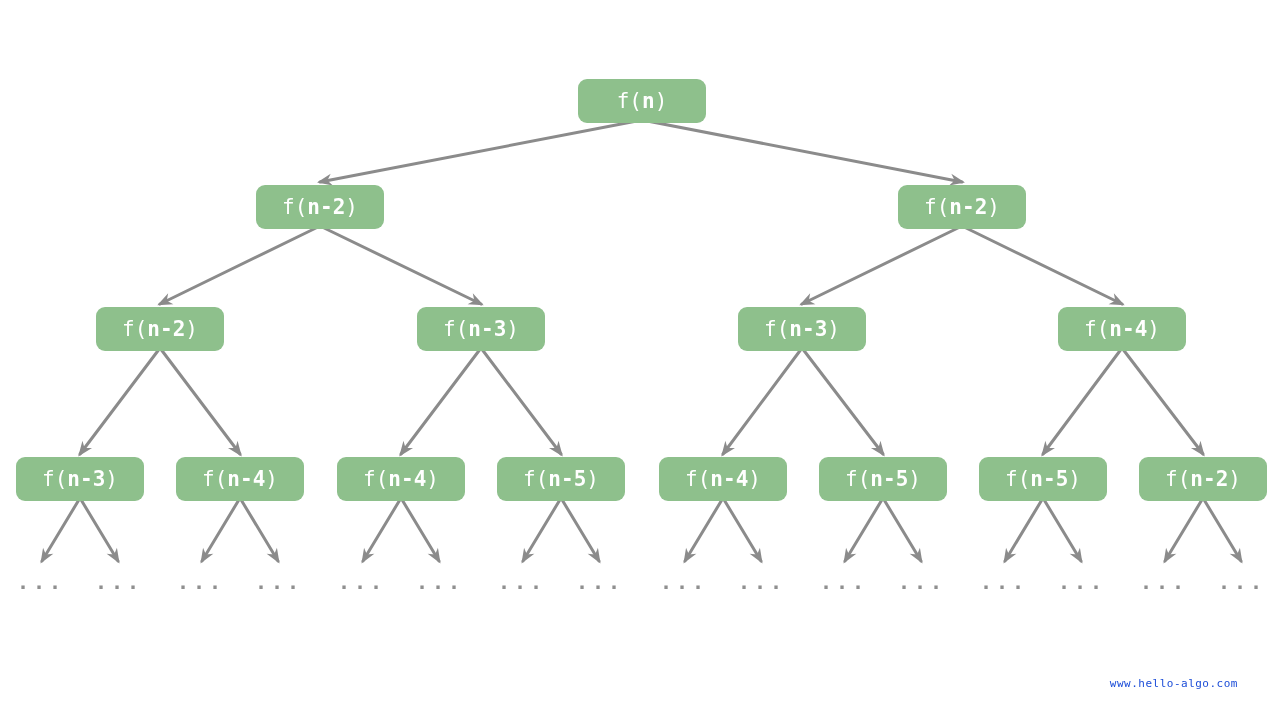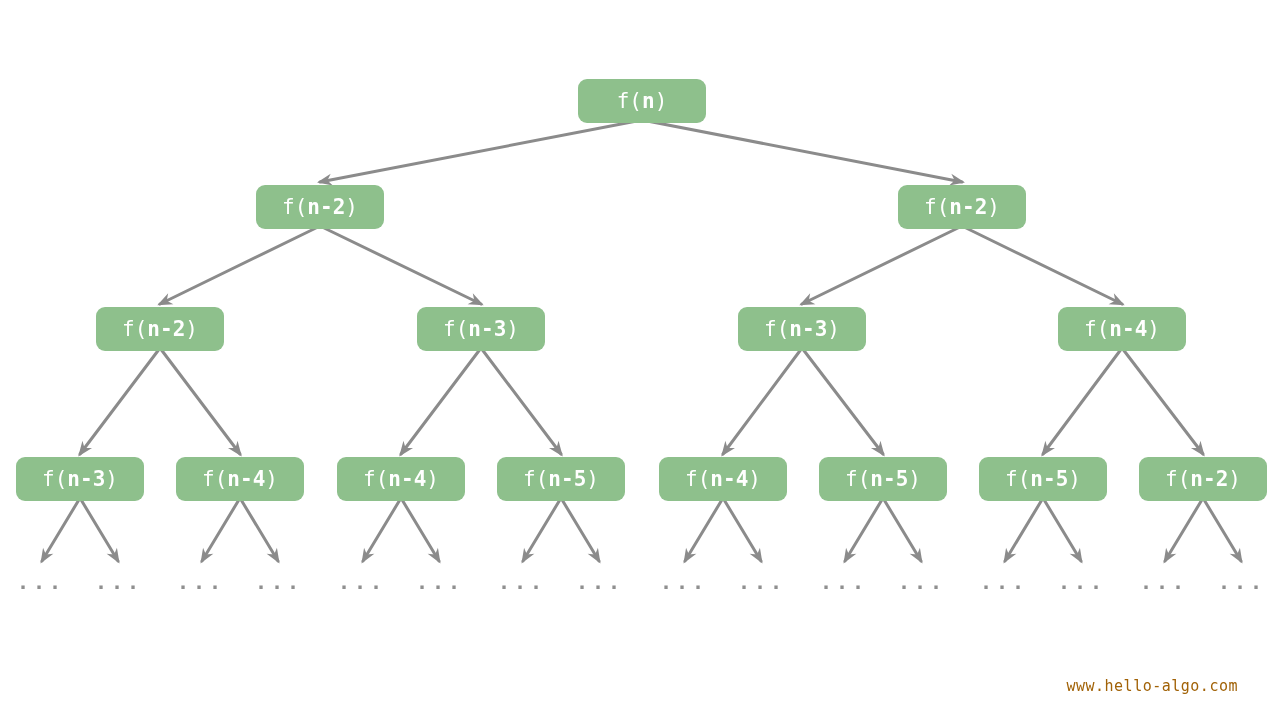--- a/index.html
+++ b/index.html
@@ -5,21 +5,21 @@
   html,body{margin:0;padding:0;background:#ffffff;}
   .stage{position:relative;width:1280px;height:720px;background:#ffffff;overflow:hidden;
          font-family:"DejaVu Sans Mono","Liberation Mono",monospace;}
   svg.edges{position:absolute;left:0;top:0;width:1280px;height:720px;}
   .node{position:absolute;width:128px;height:44px;background:#8EC08C;border-radius:9px;
         color:#ffffff;display:flex;align-items:center;justify-content:center;
         font-size:21px;line-height:1;white-space:pre;}
   .node .arg{font-weight:bold;}
   .dots{position:absolute;width:60px;top:570px;text-align:center;color:#8F8F8F;
         font-size:20px;font-weight:bold;letter-spacing:4px;line-height:24px;}
-  .watermark{position:absolute;right:42px;top:677px;font-size:15px;color:#a16207;
+  .watermark{position:absolute;right:42px;top:677px;font-size:11px;color:#1d4ed8;
              letter-spacing:0.5px;margin-left:44px;}
 </style>
 </head>
 <body>
 
 <div class="stage">
 
   <svg class="edges" viewBox="0 0 1280 720" xmlns="http://www.w3.org/2000/svg">
     <defs>
       <marker id="arrow" markerUnits="userSpaceOnUse" markerWidth="18" markerHeight="14" refX="13" refY="7" orient="auto">

